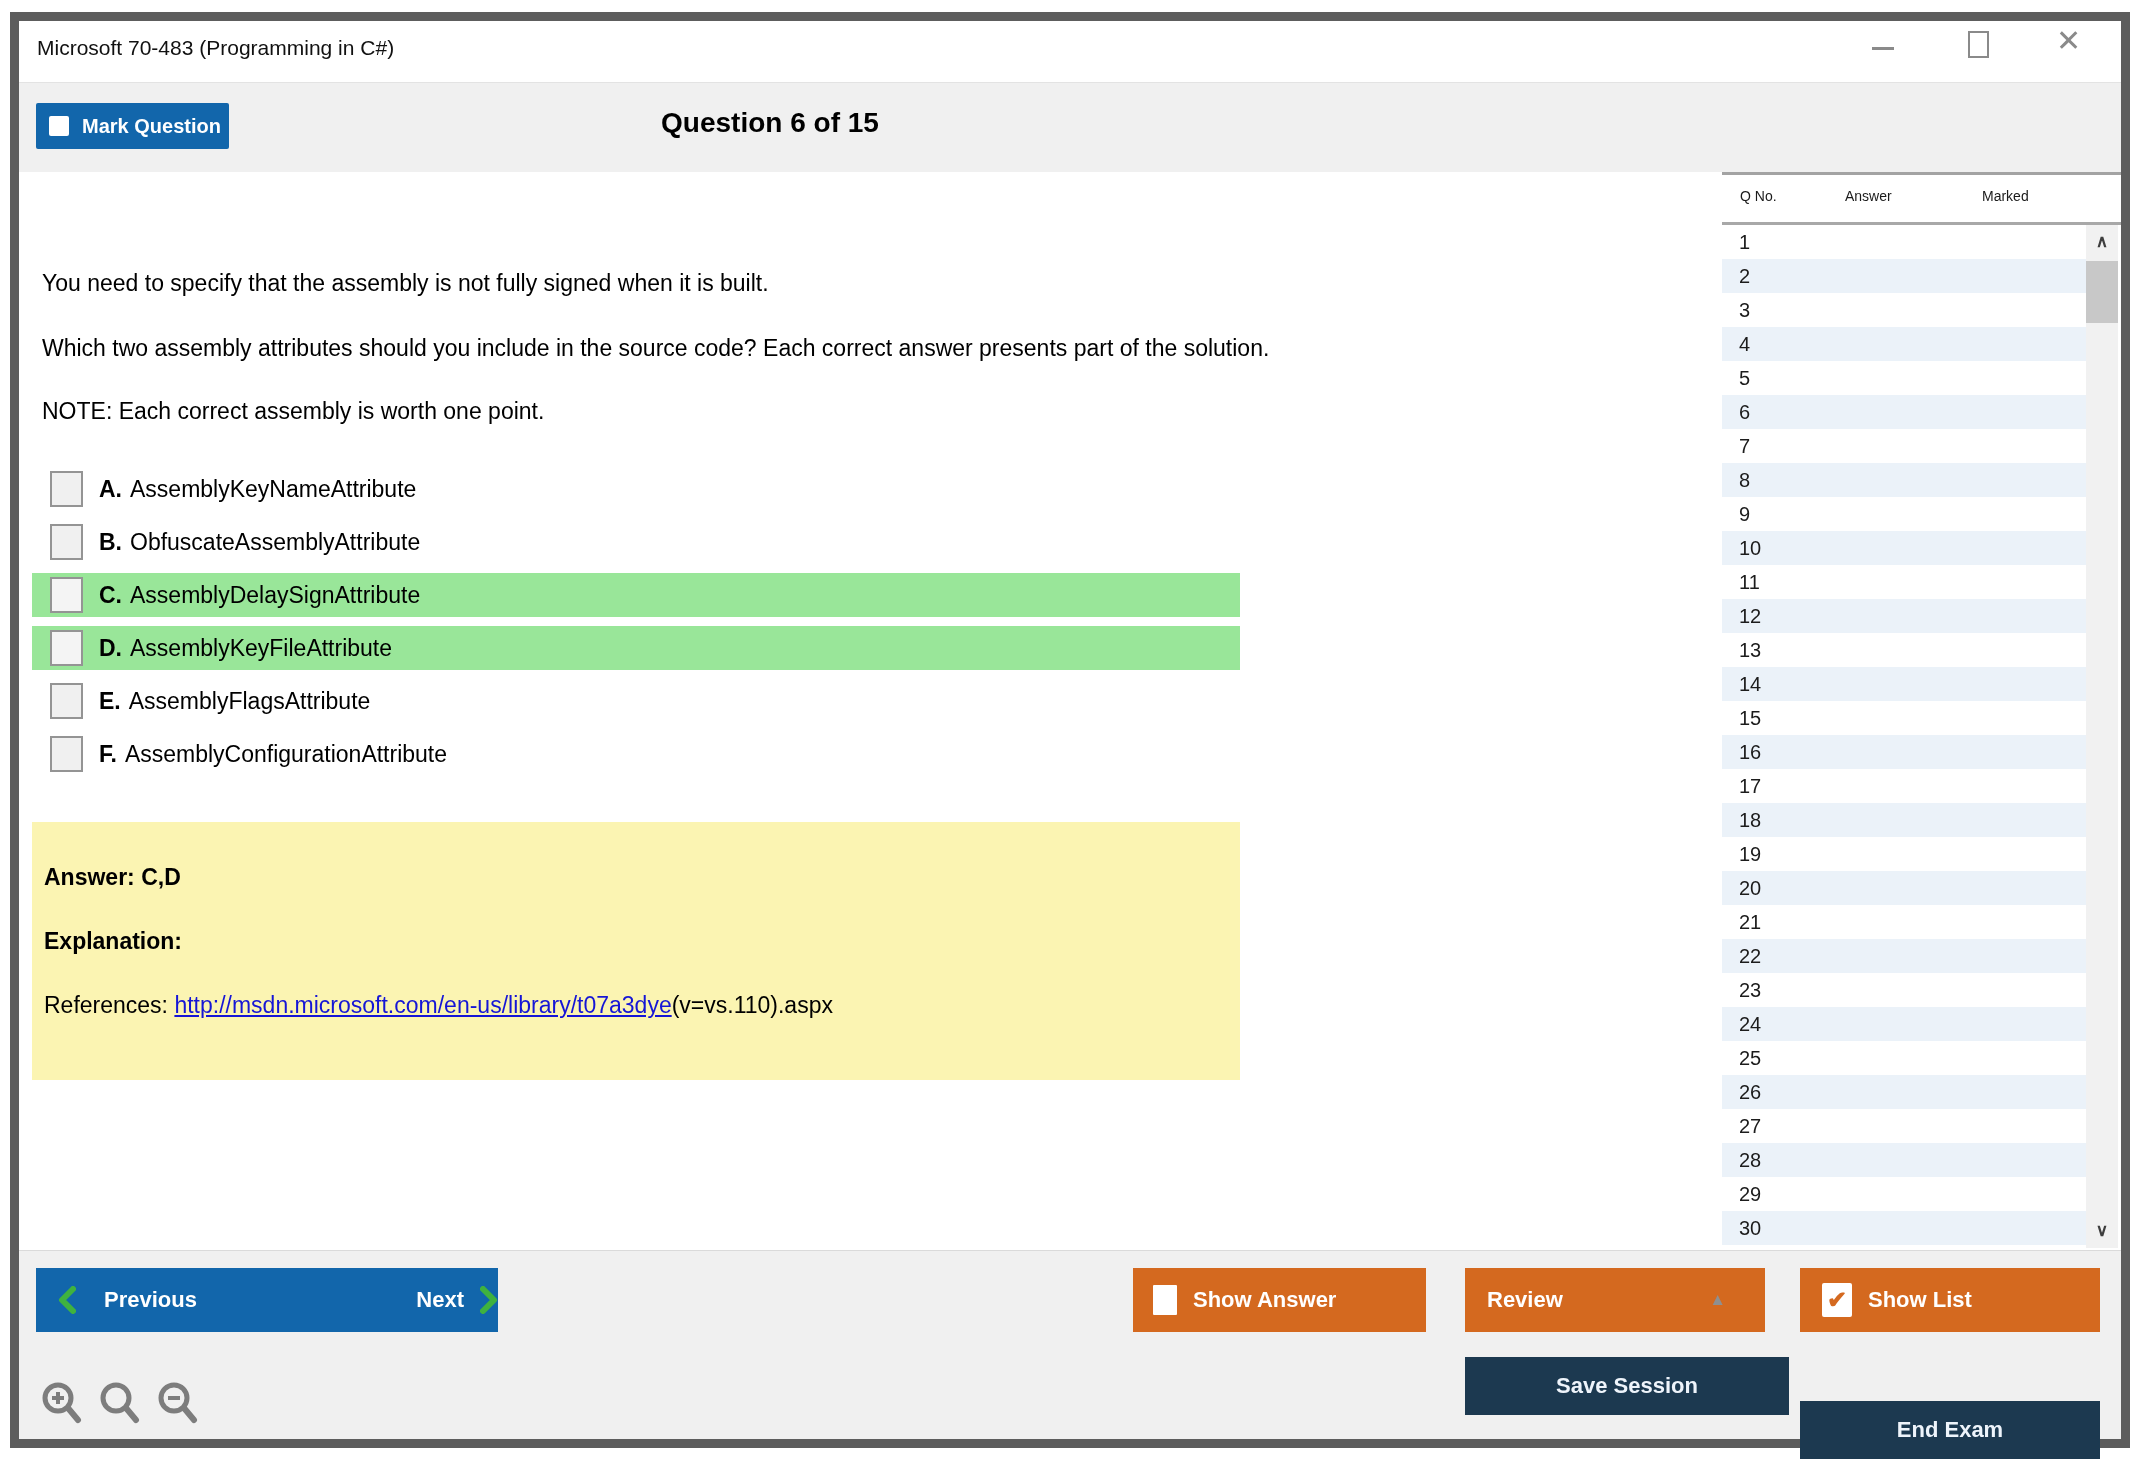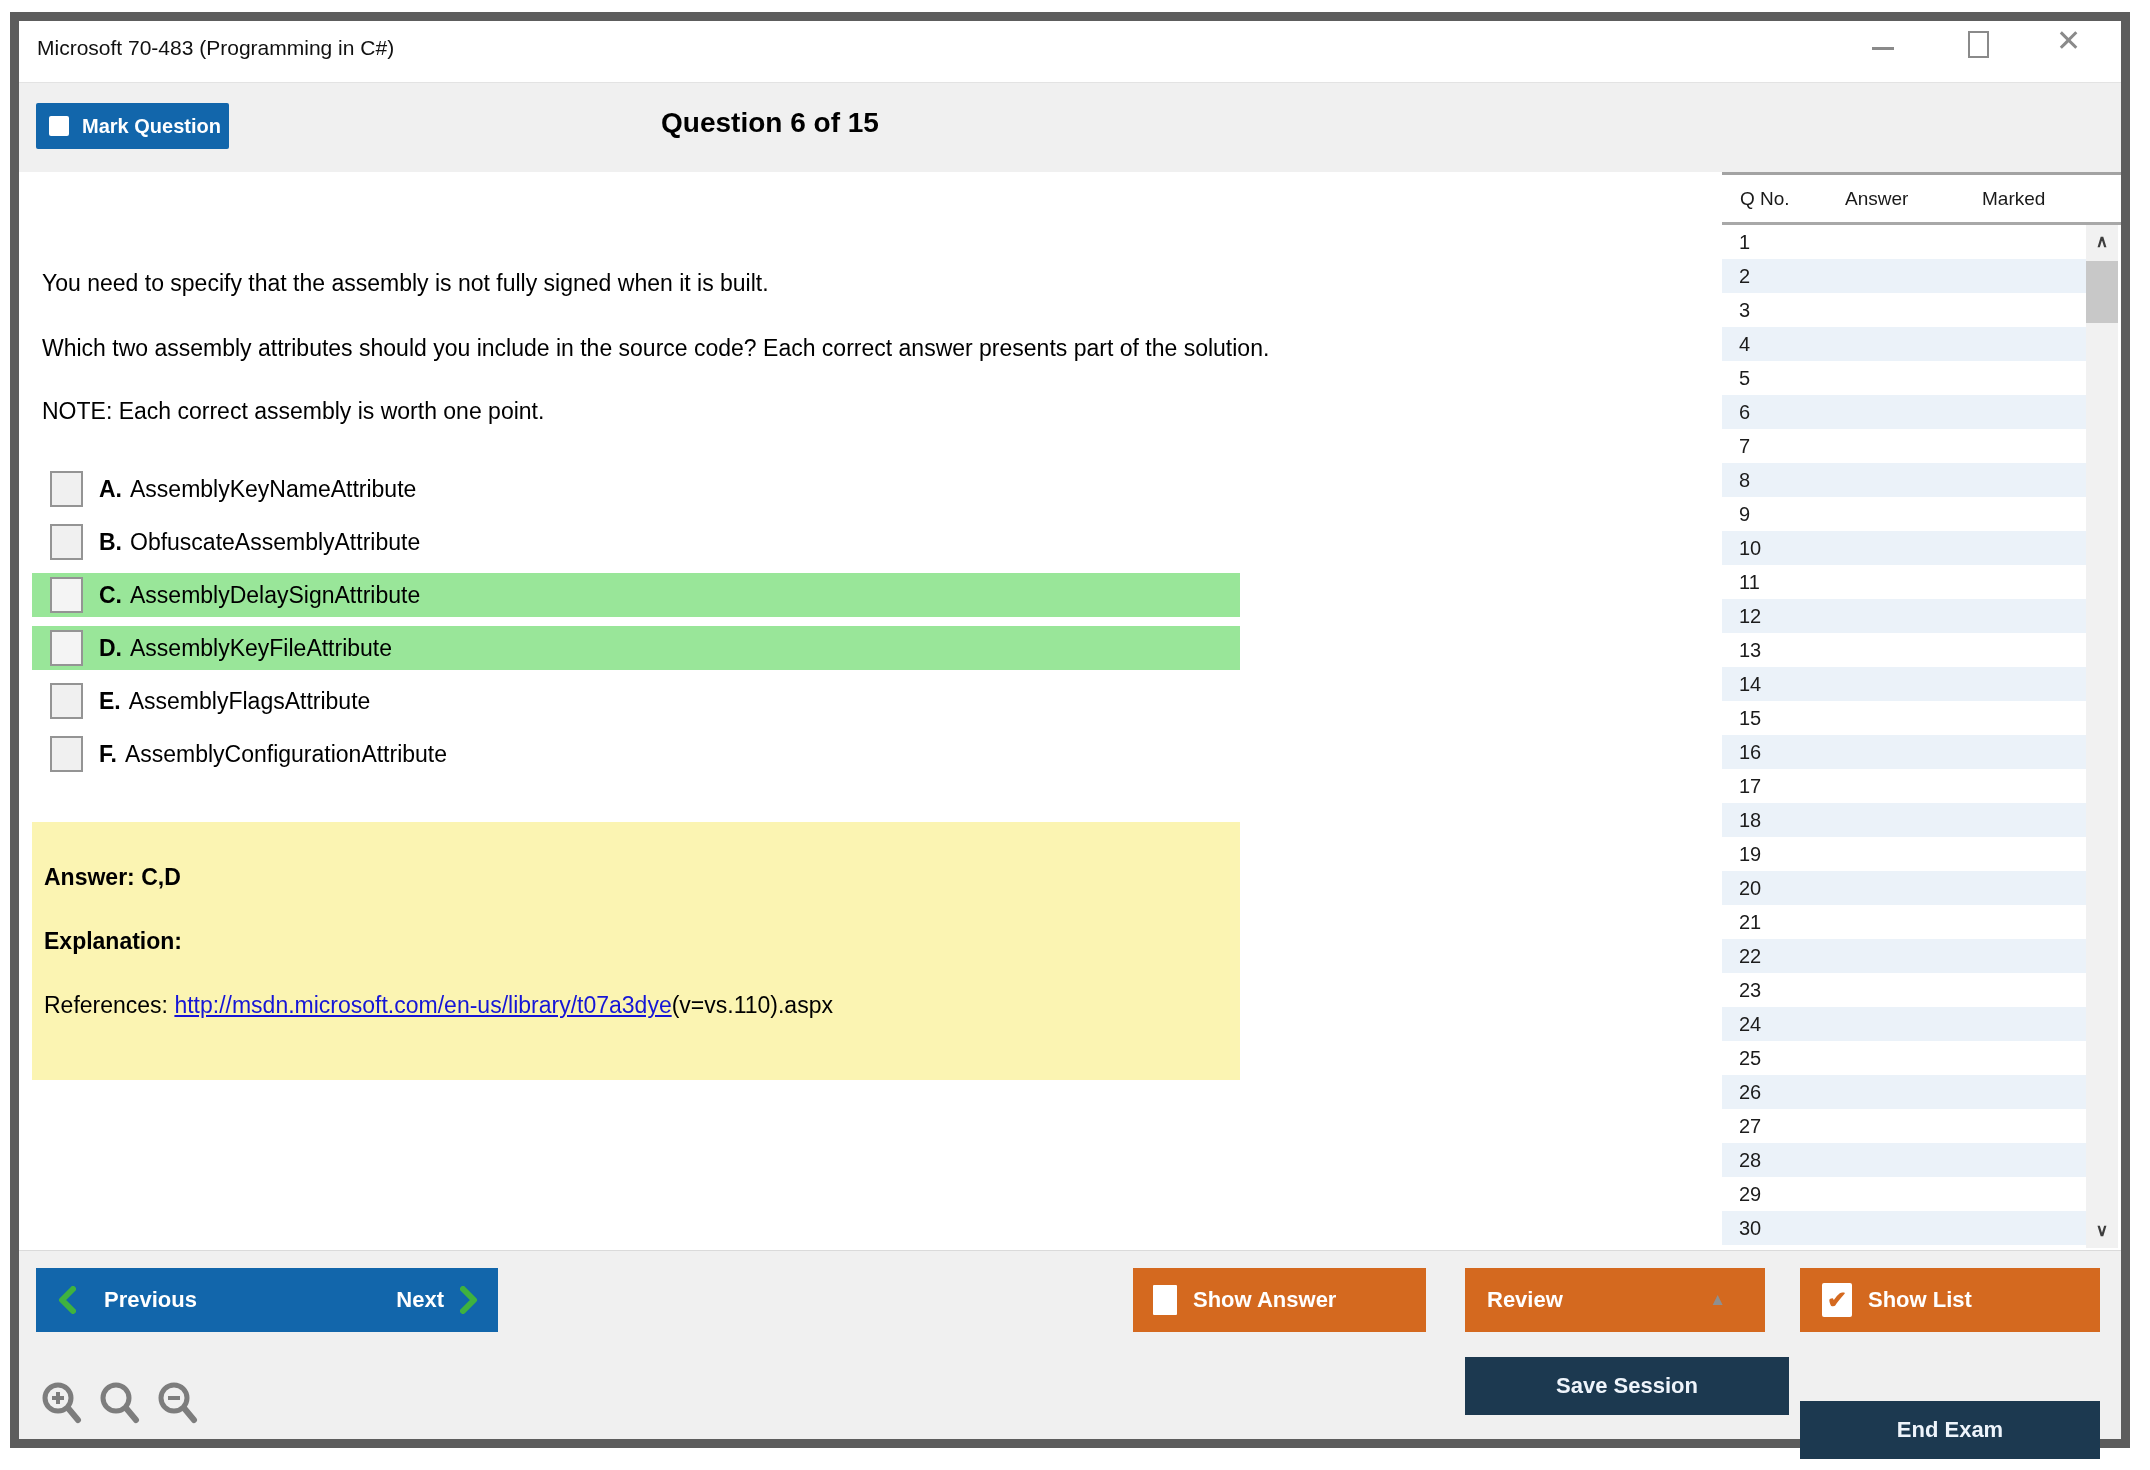--- a/index.html
+++ b/index.html
@@ -42,40 +42,40 @@
   .answer-box { position:absolute; left:32px; top:822px; width:1208px; height:258px; background:#fbf4b2; }
   .ans-line { position:absolute; left:44px; font-size:23px; color:#000; }
   .ans-answer { top:864px; font-weight:bold; }
   .ans-expl { top:928px; font-weight:bold; }
   .ans-refs { top:992px; }
   .ref-link { color:#1515d6; text-decoration:underline; cursor:pointer; }
 
   
   .side-topline { position:absolute; left:1722px; top:172px; width:399px; height:3px; background:#a3a3a3; }
   .side-header { position:absolute; left:1722px; top:175px; width:399px; height:47px; background:#ffffff; }
-  .side-h { position:absolute; top:13px; font-size:19px; color:#1a1a1a; }
+  .side-h { position:absolute; top:13px; font-size:14px; color:#1a1a1a; }
   .sh0 { left:18px; } .sh1 { left:123px; } .sh2 { left:260px; }
   .side-sep { position:absolute; left:1722px; top:222px; width:399px; height:3px; background:#a8a8a8; }
   .side-rows { position:absolute; left:1722px; top:225px; width:364px; height:1023px; background:#fff; overflow:hidden; }
   .side-row { height:34px; display:flex; align-items:center; padding-left:17px; background:#ffffff; cursor:pointer; }
   .side-row.alt { background:#ebf2f9; }
   .row-num { font-size:20px; color:#1c1c1c; }
   .side-scroll { position:absolute; left:2086px; top:225px; width:32px; height:1023px; background:#f1f1f1; cursor:pointer; }
   .scroll-arrow { position:absolute; left:0; width:32px; height:30px; text-align:center; font-size:17px; font-weight:bold; color:#3e3e3e; line-height:30px; }
   .sa-up { top:2px; } .sa-down { bottom:2px; }
   .scroll-thumb { position:absolute; left:0px; top:36px; width:32px; height:62px; background:#c8c8c8; }
 
   
   .footer { position:absolute; left:19px; top:1250px; width:2102px; height:189px; background:#f0f0f0; border-top:1px solid #dadada; }
   .btn { position:absolute; display:flex; align-items:center; color:#fff; font-weight:bold; font-size:22px; cursor:pointer; }
   .btn-blue { background:#1266ab; }
   .btn-orange { background:#d4691f; }
   .btn-navy { background:#1c3950; color:#eef4fb; }
   .btn-prev { left:36px; top:1268px; width:261px; height:64px; gap:28px; padding-left:22px; }
-  .btn-next { left:281px; top:1268px; width:217px; height:64px; justify-content:flex-end; gap:16px; padding-right:20px; }
+  .btn-next { left:281px; top:1268px; width:217px; height:64px; justify-content:flex-end; gap:16px; padding-right:0; }
   .btn-show-answer { left:1133px; top:1268px; width:293px; height:64px; gap:16px; padding-left:20px; }
   .btn-review { left:1465px; top:1268px; width:300px; height:64px; justify-content:space-between; padding:0 39px 0 22px; }
   .btn-show-list { left:1800px; top:1268px; width:300px; height:64px; gap:16px; padding-left:22px; }
   .btn-save { left:1465px; top:1357px; width:324px; height:58px; justify-content:center; }
   .btn-end { left:1800px; top:1357px; width:300px; height:58px; justify-content:center;margin-top:44px; }
   .sq-cb { width:24px; height:30px; background:#ffffff; border-radius:1px; flex:0 0 auto; }
   .sl-cb { width:30px; height:34px; background:#ffffff; border-radius:2px; flex:0 0 auto;
            display:flex; align-items:center; justify-content:center; color:#d4691f; font-size:24px; font-weight:bold; }
   .review-arrow { color:#8f8f8f; font-size:17px; }
   .chev svg { display:block; }

